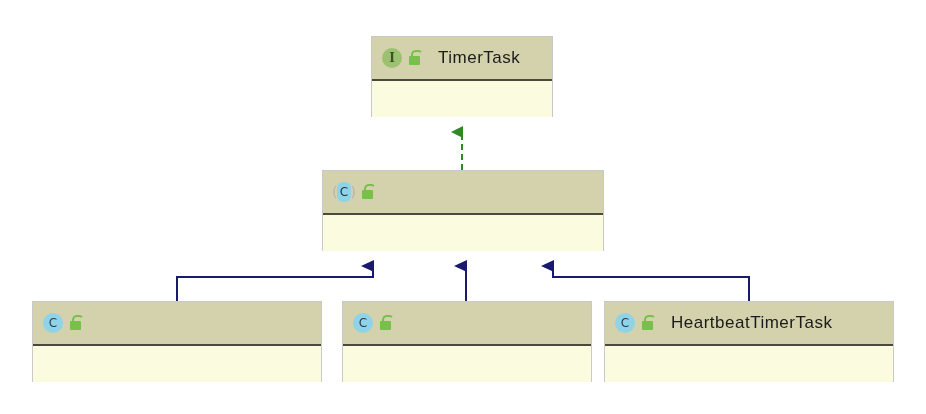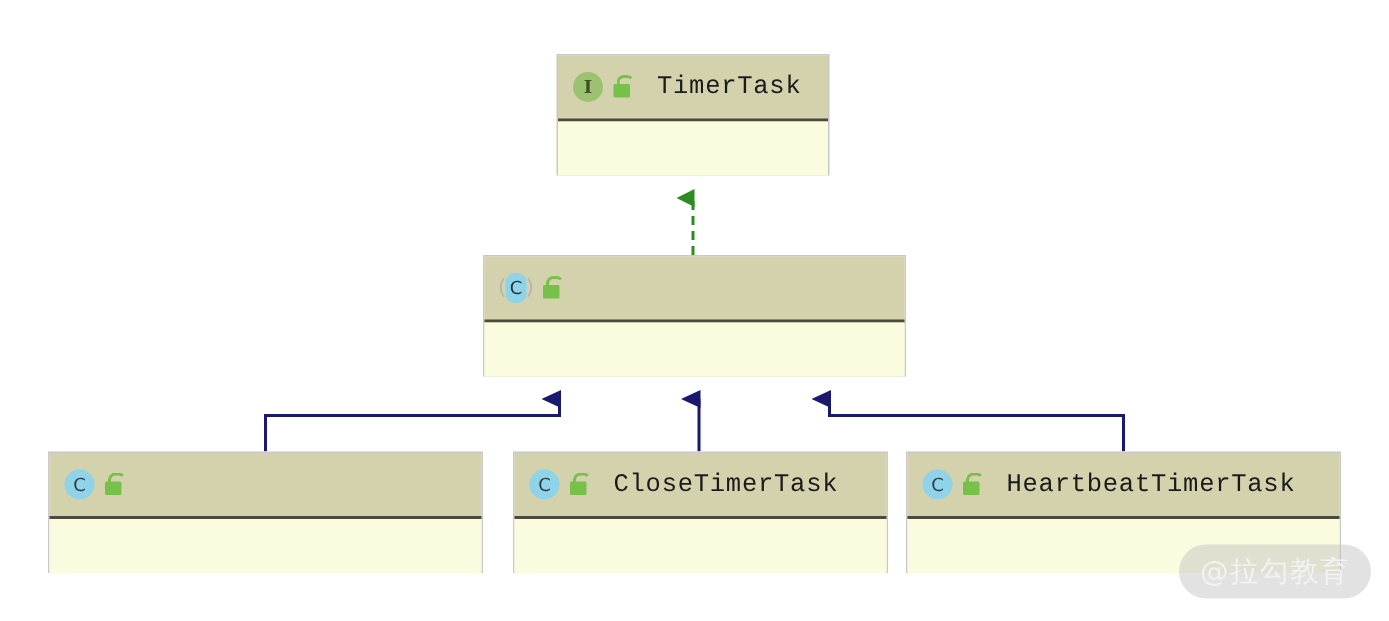--- a/index.html
+++ b/index.html
@@ -41,21 +41,21 @@
     align-items: center;
     padding-left: 10px;
     gap: 6px;
   }
   .uml-body {
     box-sizing: border-box;
     background: #fbfbe0;
     height: 36px;
   }
   .node-title {
-    font-family: Liberation Mono, monospace;
+    font-family: Liberation Sans, sans-serif;
     font-size: 17px;
     color: #1b1b1b;
     letter-spacing: 0.5px;
     white-space: nowrap;
     margin-left: 10px;
   }
   .icon {
     display: inline-flex;
     align-items: center;
     justify-content: center;
@@ -224,32 +224,30 @@
     <div class="uml-body"></div>
   </div>
 
   <div class="uml-node" style="left:342px; top:301px; width:250px; height:81px;">
     <div class="uml-header">
       <span class="icon icon-class">C</span>
       <span class="icon icon-unlock">
         <span class="shackle"></span>
           <span class="body"></span>
       </span>
-      <span class="node-title">CloseTimerTask</span>
     </div>
     <div class="uml-body"></div>
   </div>
 
   <div class="uml-node" style="left:604px; top:301px; width:290px; height:81px;">
     <div class="uml-header">
       <span class="icon icon-class">C</span>
       <span class="icon icon-unlock">
         <span class="shackle"></span>
           <span class="body"></span>
       </span>
       <span class="node-title">HeartbeatTimerTask</span>
     </div>
     <div class="uml-body"></div>
   </div>
 
-  <div class="watermark" style="left:786px; top:363px; width:128px; height:36px;">@拉勾教育</div>
 
 </div>
 
 </body></html>

